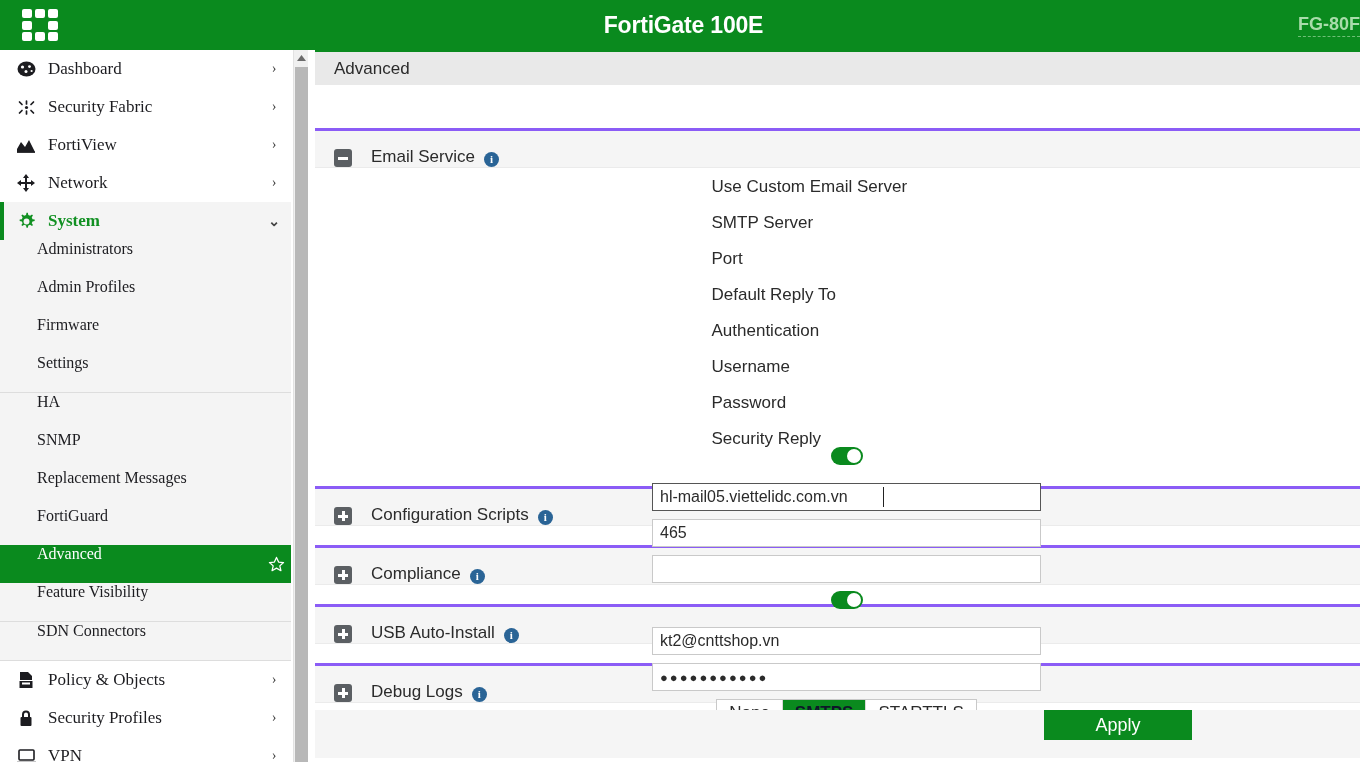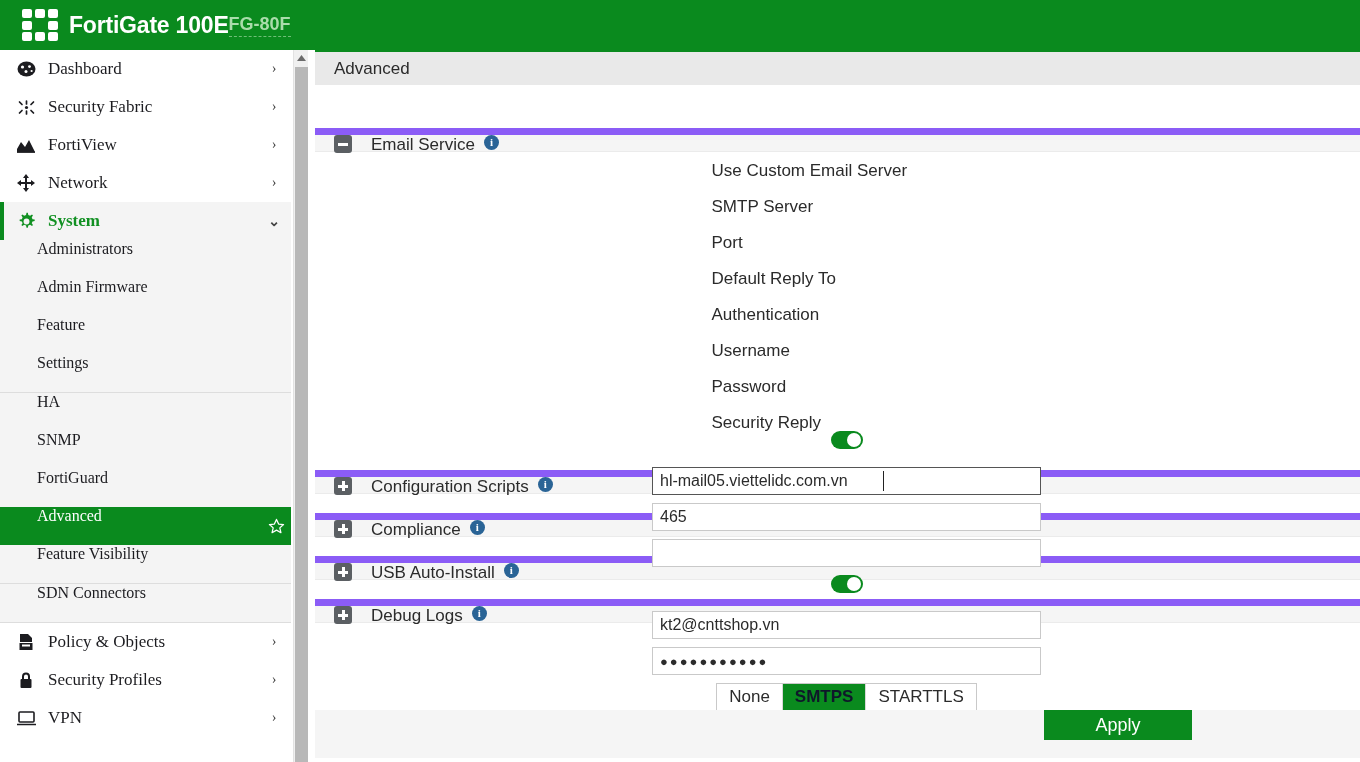--- a/index.html
+++ b/index.html
@@ -11,20 +11,21 @@
     background: #ffffff;
   }
 
   
   #topbar {
     position: absolute; top: 0; left: 0;
     width: 1360px; height: 50px;
     background: #0a8a1e;
     display: flex; align-items: center;
     padding-left: 22px;
+    justify-content: space-between;
   }
   #logo {
     width: 36px; height: 32px;
     display: grid;
     grid-template-columns: repeat(3, 1fr);
     grid-template-rows: repeat(3, 1fr);
     gap: 2.5px;
     margin-right: 11px;
     flex: 0 0 auto;
   }
@@ -144,25 +145,25 @@
     padding-left: 19px;
     font-size: 17px;
     color: #2b2b2b;
   }
   #form-area {
     position: absolute; top: 35px; left: 0;
     width: 1045px; height: 677px;
   }
 
   .section-bar {
-    height: 24px;
+    height: 40px;
     background: #f5f5f5;
-    border-top: 7px solid #8b5cf6;
+    border-top: 3px solid #8b5cf6;
     border-bottom: 1px solid #ebebeb;
-    display: flex; align-items: flex-start;
+    display: flex; align-items: flex-end;
     padding-left: 19px;
     cursor: pointer;
   }
   .sec-toggle {
     width: 18px; height: 18px;
     border-radius: 3px;
     background: #5b5f63;
     display: flex; align-items: center; justify-content: center;
     flex: 0 0 18px;
     margin-right: 19px;
@@ -361,34 +362,37 @@
     </span>
     <span class="ntxt">System</span>
     <span class="chev">⌄</span>
   </div>
 
   <div class="subwrap">
     <div class="nav-sub">
       <span class="stxt">Administrators</span>
     </div>
     <div class="nav-sub">
-      <span class="stxt">Admin Firmware</span>
-    </div>
-    <div class="nav-sub">
-      <span class="stxt">Feature</span>
+      <span class="stxt">Admin Profiles</span>
+    </div>
+    <div class="nav-sub">
+      <span class="stxt">Firmware</span>
     </div>
     <div class="nav-sub">
       <span class="stxt">Settings</span>
     </div>
     <div class="divider"></div>
     <div class="nav-sub">
       <span class="stxt">HA</span>
     </div>
     <div class="nav-sub">
       <span class="stxt">SNMP</span>
+    </div>
+    <div class="nav-sub">
+      <span class="stxt">Replacement Messages</span>
     </div>
     <div class="nav-sub">
       <span class="stxt">FortiGuard</span>
     </div>
     <div class="nav-sub selected">
       <span class="stxt">Advanced</span>
       <span class="star">
         <svg width="17" height="17" viewBox="0 0 20 20" fill="none" stroke="#ffffff" stroke-width="1.5" stroke-linejoin="round">
             <path d="M10 1.7 l2.5 5.4 5.8.6 -4.4 3.9 1.3 5.7 -5.2-3 -5.2 3 1.3-5.7 -4.4-3.9 5.8-.6 Z"></path>
           </svg>

